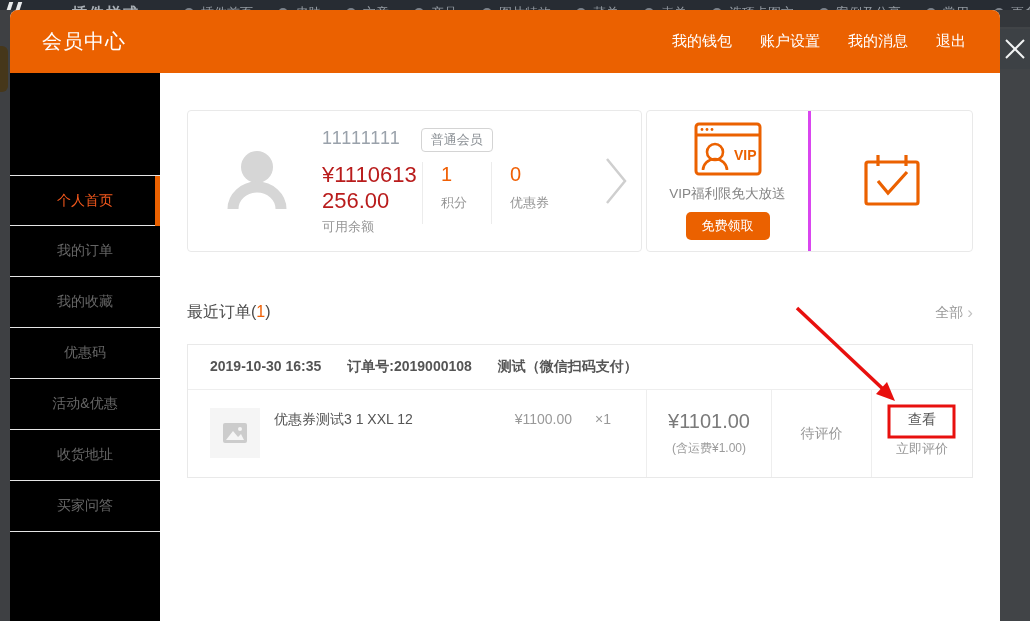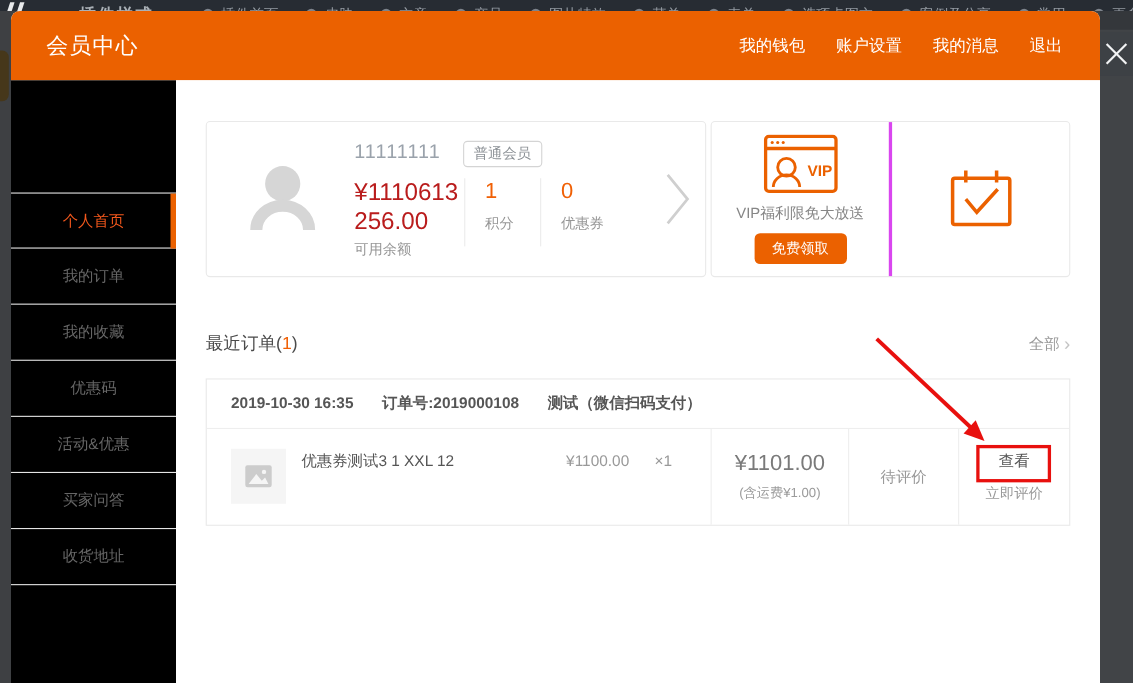--- a/index.html
+++ b/index.html
@@ -200,24 +200,24 @@
       <div class="side-item">
           <span>我的收藏</span>
         </div>
       <div class="side-item">
           <span>优惠码</span>
         </div>
       <div class="side-item">
           <span>活动&amp;优惠</span>
         </div>
       <div class="side-item">
+          <span>收货地址</span>
+        </div>
+      <div class="side-item">
           <span>买家问答</span>
-        </div>
-      <div class="side-item">
-          <span>收货地址</span>
         </div>
     </div>
 
     <div class="content">
       <div class="panel-row">
 
         <div class="user-panel">
           <svg class="avatar" width="66" height="72" viewBox="0 0 66 72">
             <circle cx="33" cy="22" r="16" fill="#d6d6d6"></circle>
             <path d="M9 64 a24 22 0 0 1 48 0" fill="none" stroke="#d6d6d6" stroke-width="11"></path>

